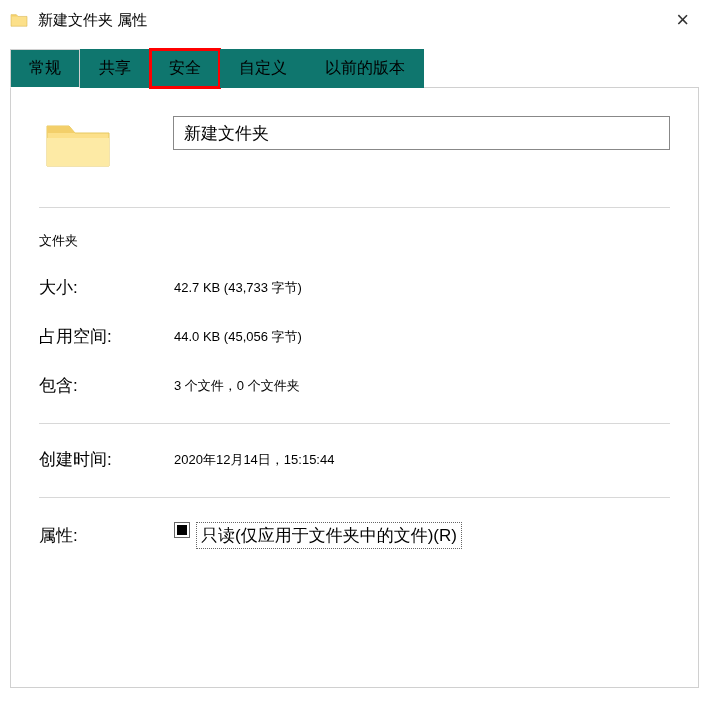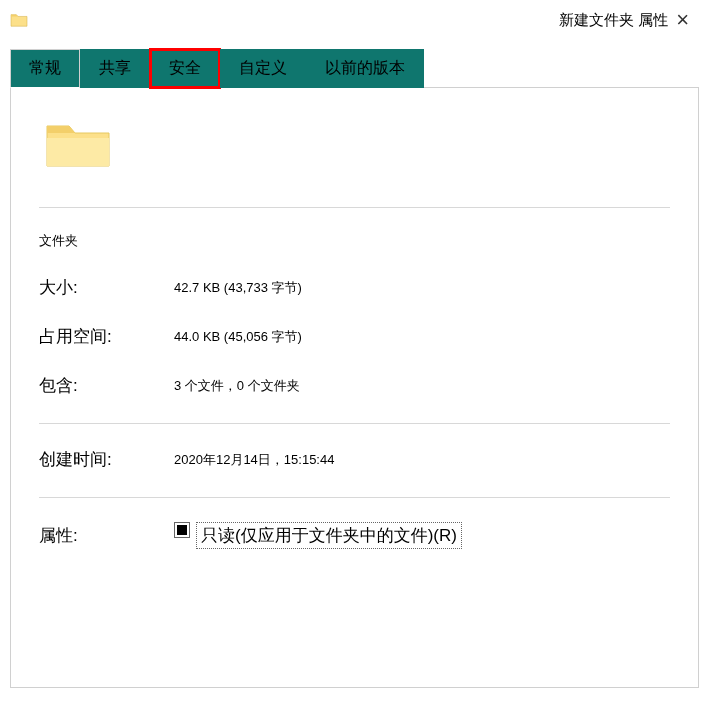--- a/index.html
+++ b/index.html
@@ -16,21 +16,20 @@
       width: 100%;
       height: 100%;
       display: flex;
       flex-direction: column;
     }
     .titlebar {
       display: flex;
       align-items: center;
       padding: 8px 12px 8px 10px;
       height: 40px;
-      text-align: right;
     }
     .title-icon {
       width: 18px;
       height: 16px;
       margin-right: 10px;
     }
     .title-text {
       flex: 1;
       font-size: 15px;
     }
@@ -165,20 +164,21 @@
     <div class="panel">
 
       <div class="row name-row">
         <span class="folder-large">
           <svg viewBox="0 0 70 55" width="70" height="55">
             <path d="M4 10 L26 10 L32 17 L66 17 L66 50 L4 50 Z" fill="#fce08a" stroke="#e6c861" stroke-width="1"></path>
             <path d="M4 10 L26 10 L32 17 L4 17 Z" fill="#f3cf6a"></path>
             <path d="M4 22 L66 22 L66 50 L4 50 Z" fill="#fdeaa5"></path>
           </svg>
         </span>
+        <input class="name-input" type="text" value="新建文件夹" style="">
       </div>
 
       <hr class="divider">
 
       <div class="row">
         <span class="value">文件夹</span>
       </div>
 
 
       <div class="row">

